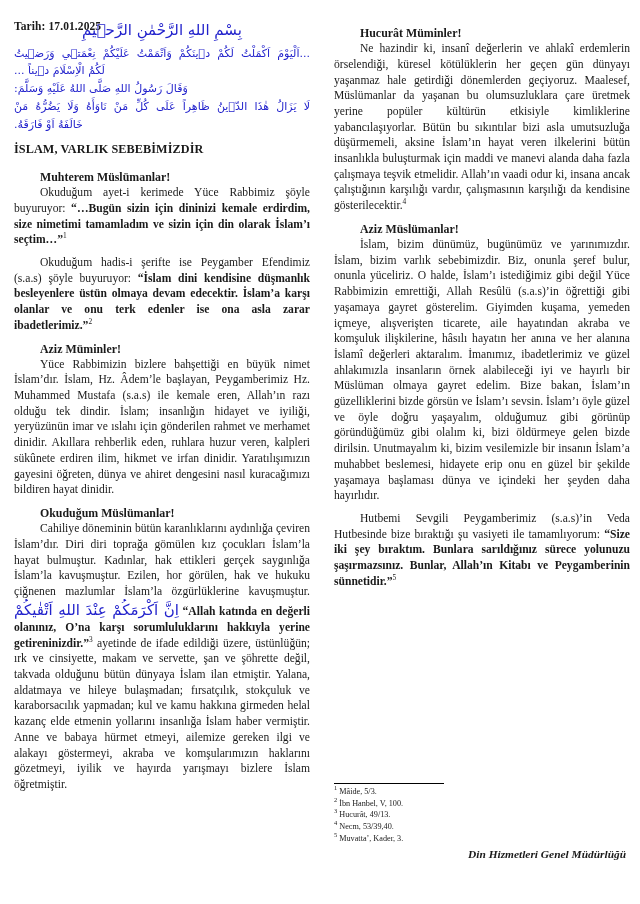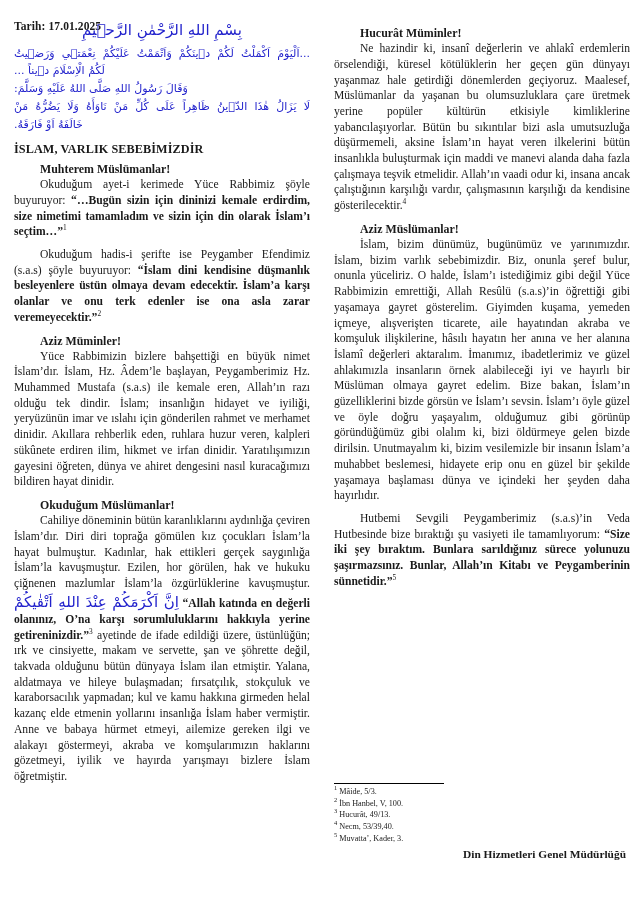--- a/index.html
+++ b/index.html
@@ -79,21 +79,21 @@
     margin-bottom: 0px;
     letter-spacing: 0.1px;
   }
   .sub-head {
     font-weight: bold;
     font-size: 11.9px;
     text-indent: 26px;
     margin-top: 7px;
     margin-bottom: 0px;
   }
-  .sub-head.tight { margin-top: 4px; }
+  .sub-head.tight { margin-top: 12px; }
 
   p.body {
     margin: 0;
     text-indent: 26px;
   }
   p.body.spaced { margin-top: 7px; }
   p.body.nogap  { margin-top: 0; }
 
   b.quote { font-weight: bold; }
   sup {
@@ -128,20 +128,21 @@
   .fn-item { margin: 0; white-space: nowrap; }
   .fn-item sup { font-size: 6.4px; }
 
   .signature {
     position: absolute;
     left: 334px;
     top: 848px;
     width: 296px;
     text-align: right;
     font-weight: bold;
+    font-style: italic;
     font-size: 11.4px;
     padding-right: 4px;
     box-sizing: border-box;
   }
 </style>
 </head>
 <body>
 
 <div class="page">
 
@@ -157,21 +158,21 @@
       <div class="ar-line ar-verse-1">لَا يَزَالُ هٰذَا الدّ۪ينُ ظَاهِراً عَلَى كُلِّ مَنْ نَاوَأَهُ وَلَا يَضُرُّهُ مَنْ</div>
       <div class="ar-line ar-right">خَالَفَهُ اَوْ فَارَقَهُ.</div>
     </div>
 
     <div class="sermon-title">İSLAM, VARLIK SEBEBİMİZDİR</div>
 
     <div class="sub-head tight">Muhterem Müslümanlar!</div>
 
     <p class="body nogap"><span>Okuduğum ayet-i kerimede Yüce Rabbimiz şöyle buyuruyor: </span><b class="quote">“…Bugün sizin için dininizi kemale erdirdim, size nimetimi tamamladım ve sizin için din olarak İslam’ı seçtim…”</b><sup>1</sup></p>
 
-    <p class="body spaced"><span>Okuduğum hadis-i şerifte ise Peygamber Efendimiz (s.a.s) şöyle buyuruyor: </span><b class="quote">“İslam dini kendisine düşmanlık besleyenlere üstün olmaya devam edecektir. İslam’a karşı olanlar ve onu terk edenler ise ona asla zarar veremeyecektir.”</b><sup>2</sup></p>
+    <p class="body spaced"><span>Okuduğum hadis-i şerifte ise Peygamber Efendimiz (s.a.s) şöyle buyuruyor: </span><b class="quote">“İslam dini kendisine düşmanlık besleyenlere üstün olmaya devam edecektir. İslam’a karşı olanlar ve onu terk edenler ise ona asla zarar ibadetlerimiz.”</b><sup>2</sup></p>
 
     <div class="sub-head">Aziz Müminler!</div>
     <p class="body nogap">Yüce Rabbimizin bizlere bahşettiği en büyük nimet İslam’dır. İslam, Hz. Âdem’le başlayan, Peygamberimiz Hz. Muhammed Mustafa (s.a.s) ile kemale eren, Allah’ın razı olduğu tek dindir. İslam; insanlığın hidayet ve iyiliği, yeryüzünün imar ve ıslahı için gönderilen rahmet ve merhamet dinidir. Akıllara rehberlik eden, ruhlara huzur veren, kalpleri sükûnete erdiren ilim, hikmet ve irfan dinidir. Yaratılışımızın gayesini öğreten, dünya ve ahiret dengesini nasıl kuracağımızı bildiren hayat dinidir.</p>
 
     <div class="sub-head">Okuduğum Müslümanlar!</div>
     <p class="body nogap"><span>Cahiliye döneminin bütün karanlıklarını aydınlığa çeviren İslam’dır. Diri diri toprağa gömülen kız çocukları İslam’la hayat bulmuştur.  Kadınlar, hak ettikleri gerçek saygınlığa İslam’la kavuşmuştur. Ezilen, hor görülen, hak ve hukuku çiğnenen mazlumlar İslam’la özgürlüklerine kavuşmuştur. </span><span class="ar-inline">اِنَّ اَكْرَمَكُمْ عِنْدَ اللهِ اَتْقٰيكُمْ</span> <b class="quote">“Allah katında en değerli olanınız, O’na karşı sorumluluklarını hakkıyla yerine getireninizdir.”</b><sup>3</sup><span> ayetinde de ifade edildiği üzere, üstünlüğün; ırk ve cinsiyette, makam ve servette, şan ve şöhrette değil, takvada olduğunu bütün dünyaya İslam ilan etmiştir. Yalana, aldatmaya ve hileye bulaşmadan; fırsatçılık, stokçuluk ve karaborsacılık yapmadan; kul ve kamu hakkına girmeden helal kazanç elde etmenin yollarını insanlığa İslam haber vermiştir. Anne ve babaya hürmet etmeyi, ailemize gereken ilgi ve alakayı göstermeyi, akraba ve komşularımızın haklarını gözetmeyi, iyilik ve hayırda yarışmayı bizlere İslam öğretmiştir.</span></p>
 
   </div>
 
   <div class="col col-right">

